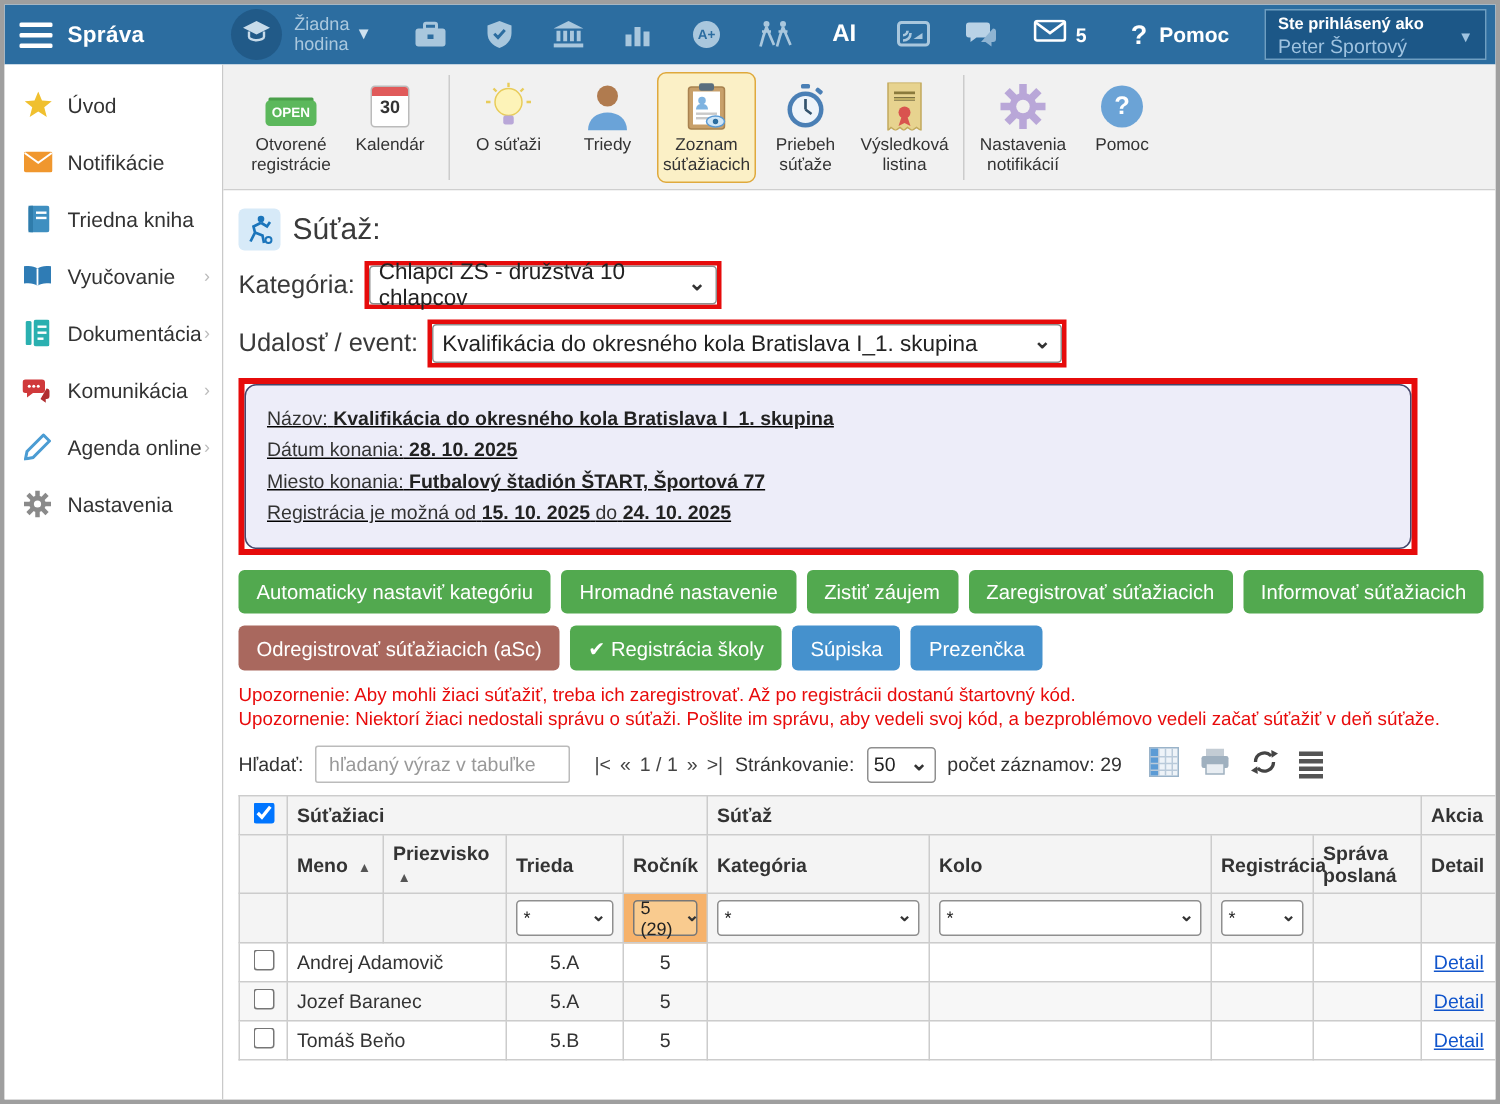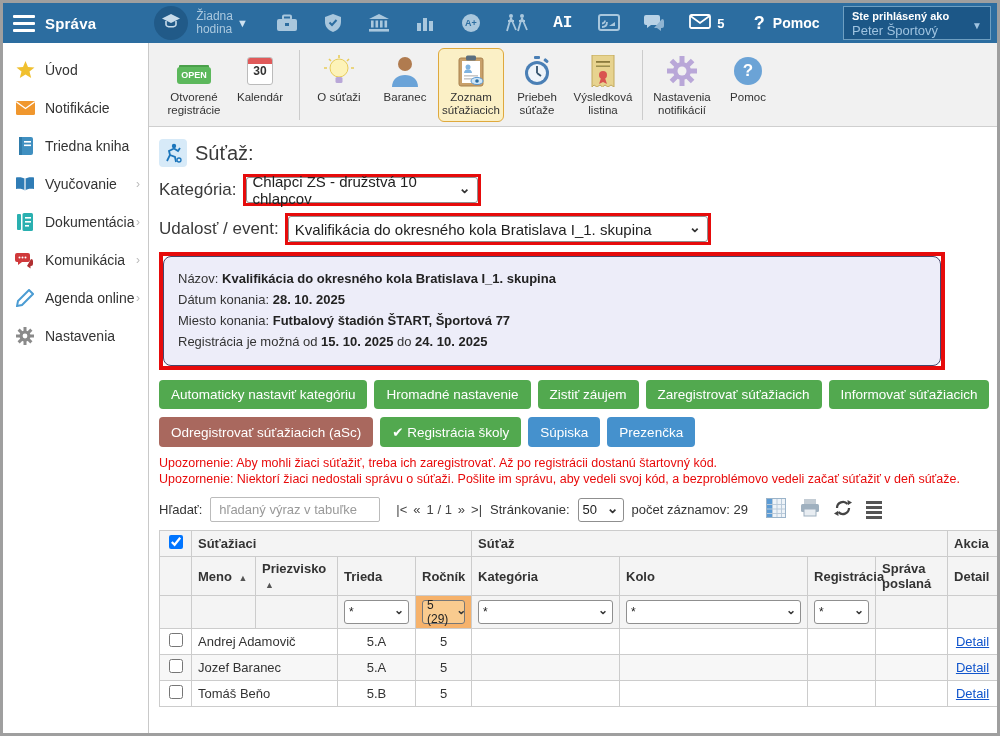--- a/index.html
+++ b/index.html
@@ -10,21 +10,21 @@
   
   .topbar { height:40px; background:#2c6da0; display:flex; align-items:center; flex-shrink:0; color:#fff; padding:0 6px 0 10px; }
   .burger { width:22px; display:flex; flex-direction:column; gap:4px; cursor:pointer; margin-right:10px; }
   .burger span { height:3px; background:#fff; border-radius:1px; }
   .app-title { font-size:15px; font-weight:bold; letter-spacing:.2px; }
   .tb-spacer { flex:0 0 58px; }
   .tb-circle { width:34px; height:34px; border-radius:50%; background:#215a88; display:flex; align-items:center; justify-content:center; margin-right:8px; }
   .lesson { font-size:12px; line-height:13px; color:#aac8de; margin-right:4px; }
   .tb-caret { color:#cfe2f0; font-size:11px; margin-right:16px; }
   .tb-ico { width:46px; display:flex; justify-content:center; align-items:center; }
-  .tb-ai { font-size:16px; font-weight:bold; color:#fff; width:46px; text-align:center;font-family:Liberation Mono, monospace; }
+  .tb-ai { font-size:16px; font-weight:bold; color:#fff; width:46px; text-align:center; }
   .tb-mail { display:flex; align-items:center; gap:6px; width:58px; justify-content:center; }
   .mail-count { font-size:13px; font-weight:bold; color:#fff; }
   .tb-help { display:flex; align-items:center; gap:8px; margin:0 14px 0 18px; font-weight:bold; }
   .tb-q { font-size:18px; } .tb-help-label { font-size:14px; }
   .userbox { margin-left:auto; width:148px; height:34px; background:#1c5787; border:1px solid #6e9fc2; padding:3px 8px; position:relative; cursor:pointer; }
   .userbox .l1 { font-size:11px; font-weight:bold; color:#fff; }
   .userbox .l2 { font-size:13px; color:#9fc3e0; margin-top:1px; }
   .userbox .caret { position:absolute; right:8px; bottom:8px; color:#9fc3e0; font-size:10px; }
 
   
@@ -52,21 +52,21 @@
   .redbox { border:3px solid #e60b0b; display:inline-flex; }
   .sel-row { display:flex; align-items:center; margin-bottom:7px; }
   .sel-label { color:#3a3a3a; margin-right:6px; }
   .lbl-lg { font-size:20px; }
   .lbl-md { font-size:17px; }
   .fselect { background:#fff; border:1px solid #8f8f8f; border-radius:3px; height:26px; display:flex; align-items:center; justify-content:space-between; padding:0 6px 0 6px; font-size:15px; color:#222; cursor:pointer; }
   .fselect::after { content:"⌄"; font-size:14px; color:#333; margin-left:8px; font-weight:bold; transform:translateY(-2px); }
   .soccer-chip { width:28px; height:28px; background:#d7eaf8; border-radius:4px; display:flex; align-items:center; justify-content:center; margin-right:8px; }
 
   
-  .redbox-info { border:4px solid #e60b0b; width:786px; margin:6px 0 10px 0; }
+  .redbox-info { border:4px solid #e60b0b; width:786px; margin:6px 0 10px 0;text-decoration:underline; }
   .infobox { background:#ededf9; border:1px solid #44466b; border-radius:8px; padding:8px 14px 10px 14px; font-size:13px; color:#333; }
   .infobox .line { margin:6px 0; }
   .infobox b { color:#222; }
   .doc-line { display:flex; align-items:center; margin-top:8px; }
   .redbox-docs { background:#e60b0b; padding:3px; display:inline-flex; gap:5px; margin-left:4px; }
   .doc-btn { background:#4181b5; color:#fff; font-size:12.5px; font-weight:bold; padding:6px 12px; border:none; cursor:pointer; white-space:nowrap; }
 
   
   .btn-row { display:flex; gap:7px; margin-bottom:8px; }
   .btn { border:none; border-radius:4px; color:#fff; font-size:13.5px; padding:7px 12px; cursor:pointer; font-family:inherit; white-space:nowrap; }
@@ -329,21 +329,21 @@
             </div>
           <div class="rb-label">O súťaži</div>
         </div>
         <div class="rb-item">
           <div class="rb-ico">
               <svg width="30" height="32" viewBox="0 0 30 32">
                 <circle cx="15" cy="9" r="7" fill="#b07b4f"></circle>
                 <path d="M2 32c0-8 6-12 13-12s13 4 13 12z" fill="#6aa3d8"></path>
               </svg>
             </div>
-          <div class="rb-label">Baranec</div>
+          <div class="rb-label">Triedy</div>
         </div>
         <div class="rb-item selected">
           <div class="rb-ico">
               <svg width="28" height="32" viewBox="0 0 28 32">
                 <rect x="2" y="3" width="24" height="28" rx="2" fill="#c8a06a" stroke="#a8824f"></rect>
                 <rect x="5" y="6" width="18" height="22" fill="#fff"></rect>
                 <rect x="9" y="0.5" width="10" height="5" rx="1.5" fill="#5a6e7e"></rect>
                 <circle cx="11" cy="12" r="2.5" fill="#7fb3e0"></circle>
                 <path d="M7 18c0-2.4 1.8-3.8 4-3.8s4 1.4 4 3.8z" fill="#7fb3e0"></path>
                 <rect x="7" y="20" width="14" height="1.6" fill="#c9c9c9"></rect>

